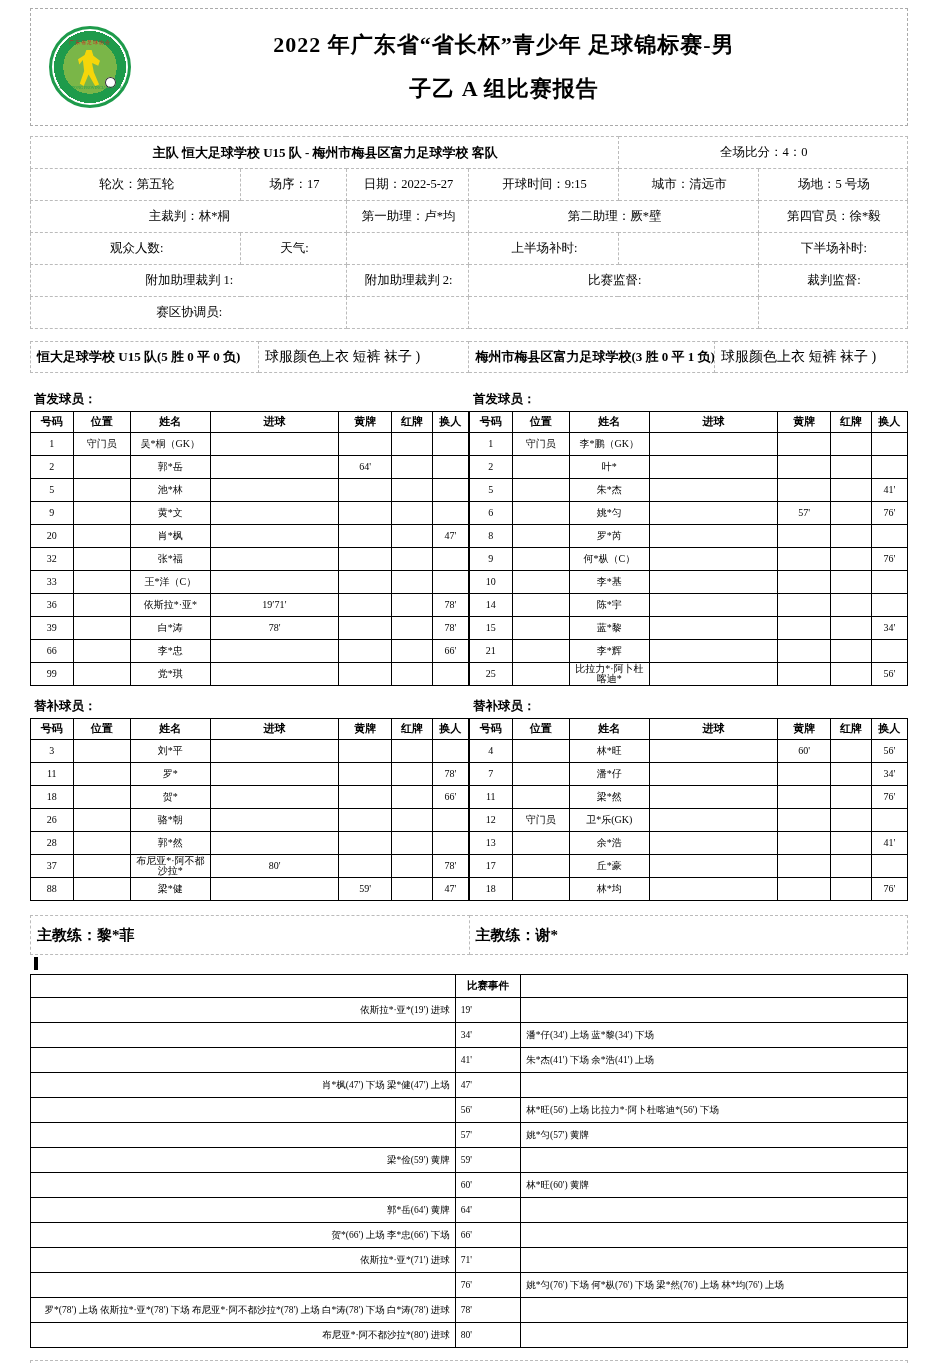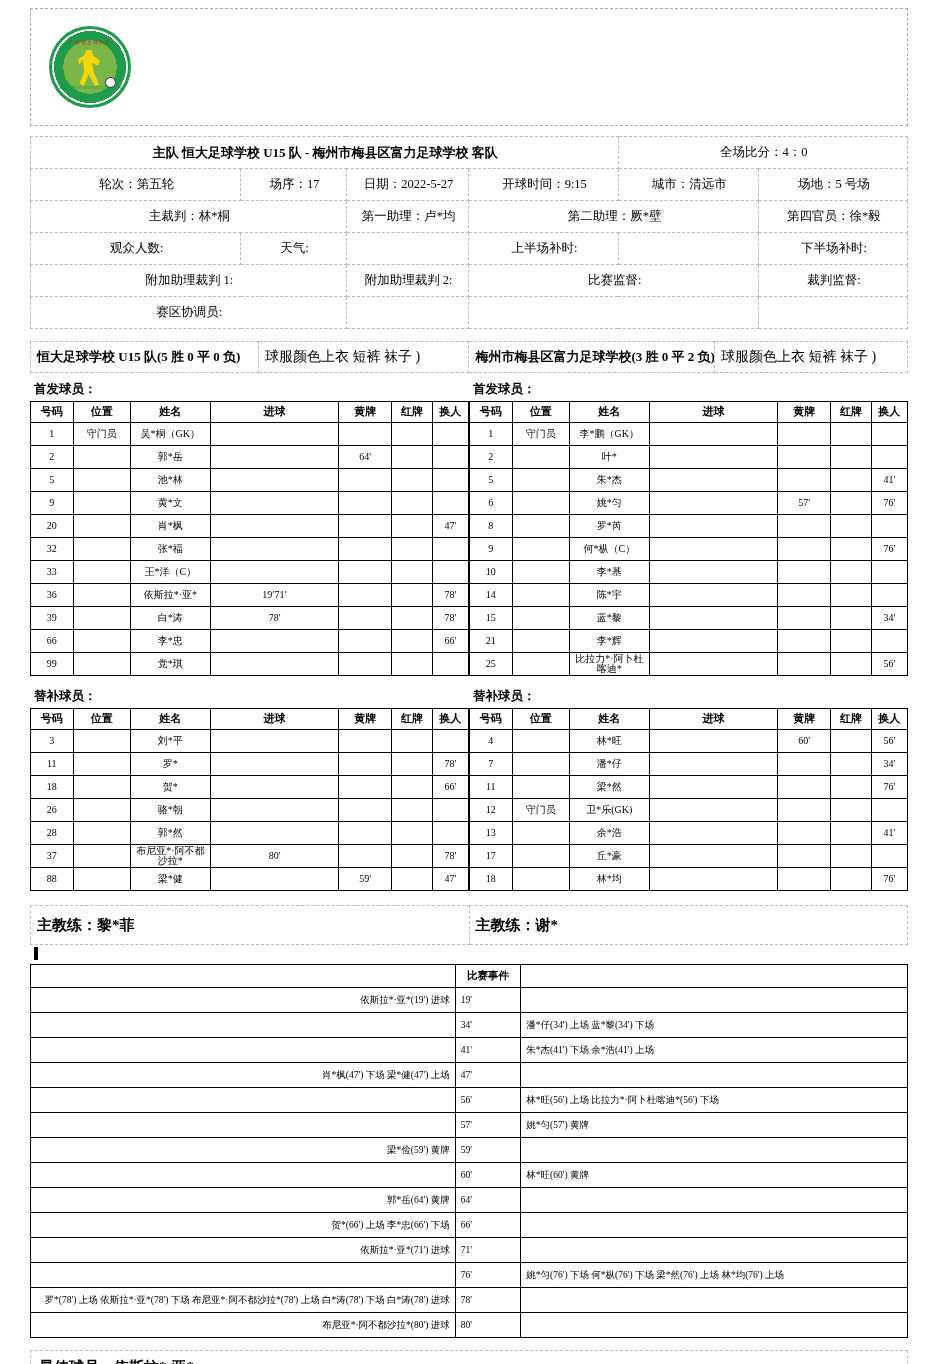--- a/index.html
+++ b/index.html
@@ -70,21 +70,21 @@
   td.bold{font-weight:bold;font-size:13px;}
 
   
   .teambar{margin:12px 30px 0 30px;}
   table.teambar-t{width:100%;border-collapse:collapse;table-layout:fixed;font-size:12px;}
   table.teambar-t td{border:1px dashed #bbb;padding:5px 6px;height:20px;white-space:nowrap;overflow:hidden;}
   .teamname{font-weight:bold;font-size:13px;}
   .kitlabel{font-size:14px;}
 
   
-  .lineups{margin:6px 30px 0 30px;display:flex;gap:0;}
+  .lineups{margin:16px 30px 0 30px;display:flex;gap:0;}
   .half{width:50%;box-sizing:border-box;}
   .half.right{padding-left:0;}
   .sectlabel{font-size:12.5px;font-weight:bold;padding:2px 0 3px 4px;}
   table.players{
     width:100%;border-collapse:collapse;table-layout:fixed;font-size:10px;padding-left:39px;
   }
   table.players th,table.players td{
     border:1px solid #000;text-align:center;vertical-align:middle;
     padding:0 1px;height:22px;line-height:1.05;
   }
@@ -123,20 +123,24 @@
 
 <div class="page">
 
   <div class="titleblock">
     <div class="logo">
       <div class="ring-text"></div>
       <div class="redtext">广东省足球协会</div>
       <div class="figure"></div>
       <div class="ball"></div>
       <div class="arcbottom">GUANGDONG PROVINCIAL FOOTBALL ASSOCIATION</div>
+    </div>
+    <div class="titletext">
+      <span>2022 年广东省“省长杯”青少年 足球锦标赛-男</span>
+      <span class="l2">子乙 A 组比赛报告</span>
     </div>
   </div>
 
   <div class="infowrap">
     <table class="info">
       <colgroup>
         <col style="width:24%">
           <col style="width:12%">
           <col style="width:14%">
           <col style="width:17%">
@@ -191,21 +195,21 @@
       <colgroup>
           <col style="width:26%">
           <col style="width:24%">
           <col style="width:28%">
           <col style="width:22%">
         </colgroup>
       <tbody>
           <tr>
         <td class="teamname">恒大足球学校 U15 队(5 胜 0 平 0 负)</td>
         <td class="kitlabel">球服颜色上衣    短裤     袜子    )</td>
-        <td class="teamname">梅州市梅县区富力足球学校(3 胜 0 平 2 负)</td>
+        <td class="teamname">梅州市梅县区富力足球学校(3 胜 0 平 1 负)</td>
         <td class="kitlabel">球服颜色上衣   短裤     袜子    )</td>
       </tr>
     </tbody>
       </table>
   </div>
 
   <div class="lineups">
     <div class="half left">
       <div class="sectlabel">首发球员：</div>
       <table class="players">

